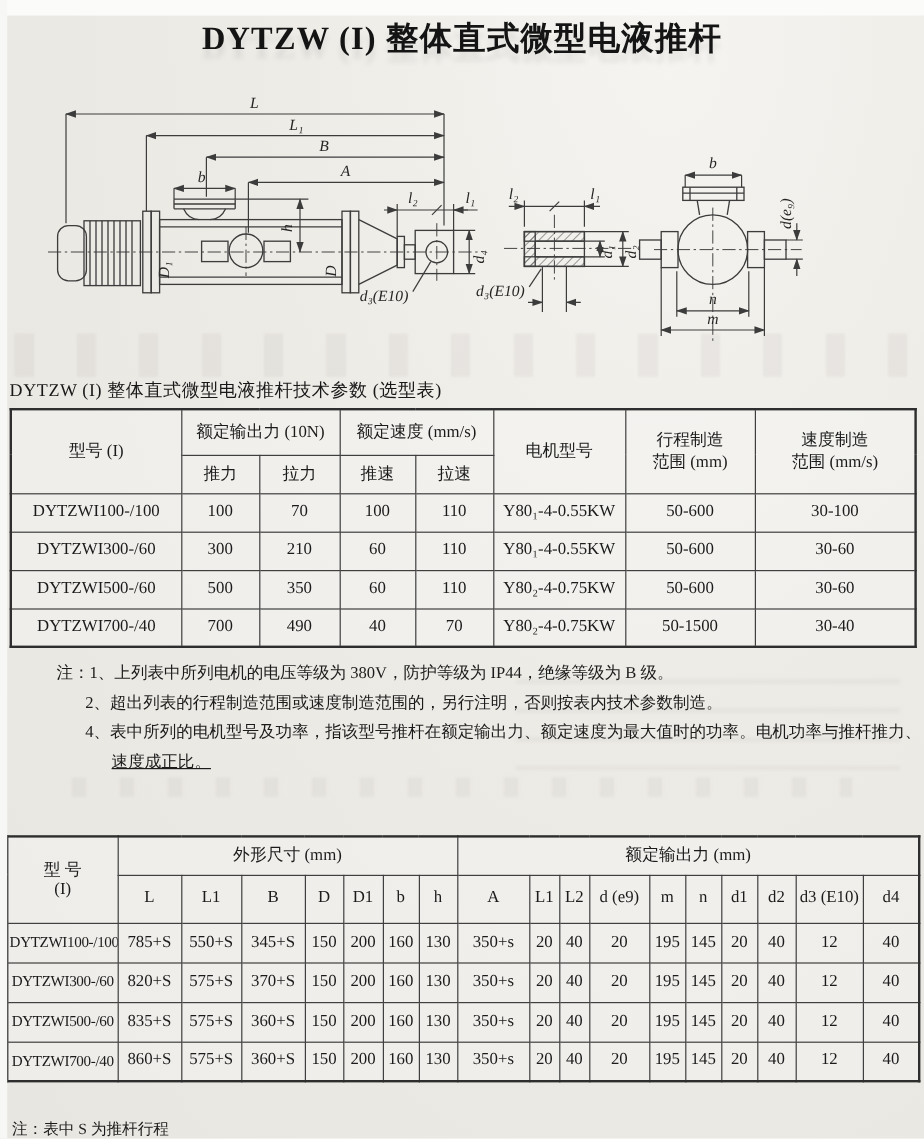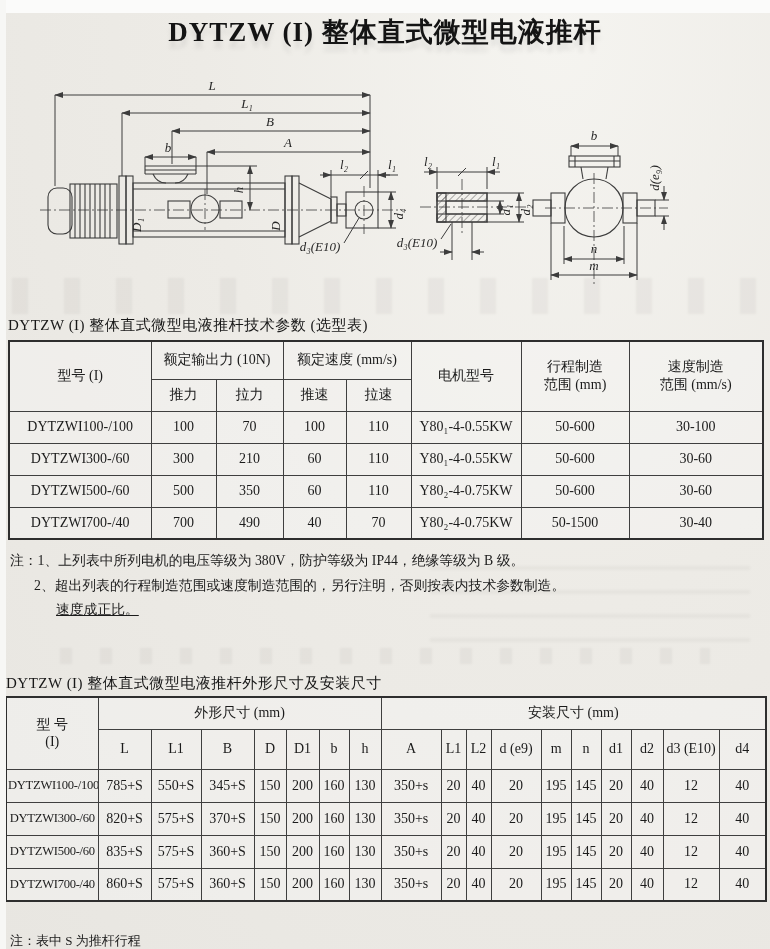--- a/index.html
+++ b/index.html
@@ -33,21 +33,21 @@
   table.spec thead tr:last-child{height:32px;}
   table.spec tbody tr{height:32px;}
 
   table.dims{top:696px;left:5px;width:760px;font-size:14px;}
   table.dims thead tr:first-child{height:32px;margin-left:48px;}
   table.dims thead tr:last-child{height:40px;}
   table.dims tbody tr{height:33px;}
   table.dims td.model{font-size:12.6px;letter-spacing:-.3px;}
 
   .notes{position:absolute;top:549px;left:10px;width:748px;font-size:13.8px;line-height:24.5px;color:#1b1b1b;}
-  .note-line{white-space:nowrap;}
+  .note-line{white-space:nowrap;margin-left:37px;}
   .note-line.ind1{padding-left:24px;font-family:Liberation Serif, serif;}
   .note-line.ind2{padding-left:46px;text-decoration:underline;}
 
   .bottom-note{position:absolute;top:932px;left:10px;font-size:13px;color:#1b1b1b;}
 
   .ghost{position:absolute;pointer-events:none;}
   .g1{top:278px;left:12px;width:746px;height:36px;
       background:repeating-linear-gradient(90deg, rgba(75,70,64,.05) 0 16px, transparent 16px 52px);
       filter:blur(1px);}
   .g2{top:556px;left:430px;width:320px;height:86px;
@@ -326,24 +326,24 @@
         <td>Y80₂-4-0.75KW</td>
         <td>50-1500</td>
         <td>30-40</td>
       </tr>
     </tbody>
   </table>
 
   <div class="notes">
     <div class="note-line">注：1、上列表中所列电机的电压等级为 380V，防护等级为 IP44，绝缘等级为 B 级。</div>
     <div class="note-line ind1">2、超出列表的行程制造范围或速度制造范围的，另行注明，否则按表内技术参数制造。</div>
+    <div class="note-line ind1">4、表中所列的电机型号及功率，指该型号推杆在额定输出力、额定速度为最大值时的功率。电机功率与推杆推力、</div>
     <div class="note-line ind2">速度成正比。</div>
   </div>
 
-  <div class="sec-heading h2pos">DYTZW (I) 整体直式微型电液推杆外形尺寸及安装尺寸</div>
 
   <table class="tbl dims">
     <colgroup>
       <col style="width:92px">
         <col style="width:53px">
         <col style="width:50px">
         <col style="width:53px">
       <col style="width:32px">
         <col style="width:33px">
         <col style="width:30px">
@@ -359,21 +359,21 @@
       <col style="width:56px">
         <col style="width:47px">
     </colgroup>
     <thead>
       <tr>
         <th rowspan="2">
           <div>型 号</div>
           <div>(I)</div>
         </th>
         <th colspan="7">外形尺寸 (mm)</th>
-        <th colspan="10">安装尺寸 (mm)</th>
+        <th colspan="10">额定输出力 (mm)</th>
       </tr>
       <tr>
         <th>L</th>
         <th>L1</th>
         <th>B</th>
         <th>D</th>
         <th>D1</th>
         <th>b</th>
         <th>h</th>
         <th>A</th>

